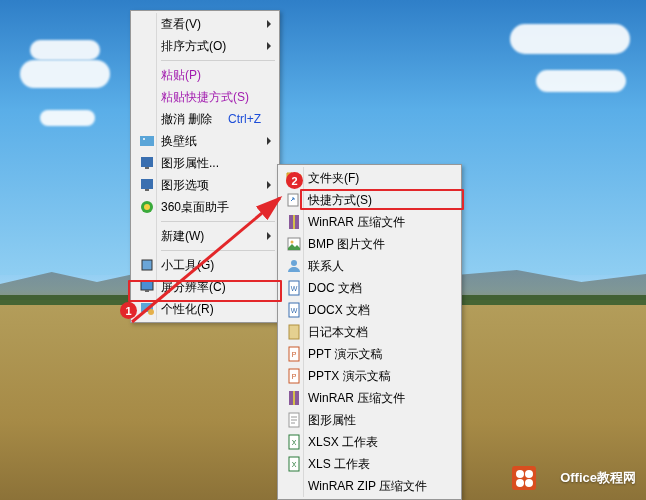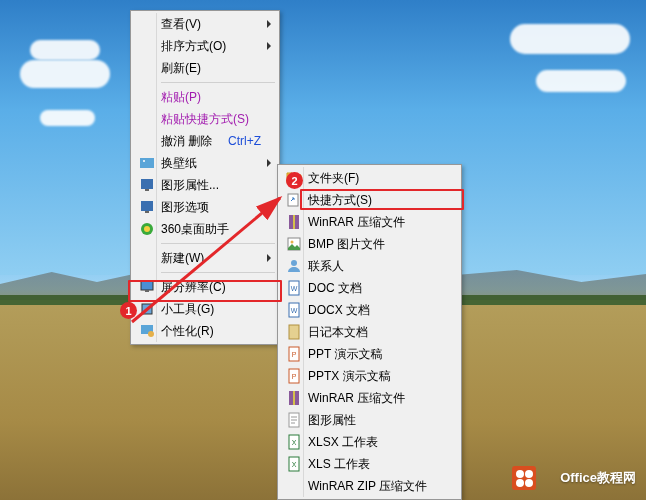--- a/index.html
+++ b/index.html
@@ -82,23 +82,20 @@
 <div class="menu menu1" id="menu1">
   <div class="gutter"></div>
 <div class="mi">
       <span>查看(V)</span>
       <span class="arrow"></span>
     </div>
     <div class="mi">
       <span>排序方式(O)</span>
       <span class="arrow"></span>
     </div>
-    <div class="mi">
-      <span>刷新(E)</span>
-    </div>
     <div class="sep"></div>
     <div class="mi disabled">
       <span>粘贴(P)</span>
     </div>
     <div class="mi disabled">
       <span>粘贴快捷方式(S)</span>
     </div>
     <div class="mi">
       <span>撤消 删除</span>
       <span class="sc">Ctrl+Z</span>
@@ -152,36 +149,36 @@
     <div class="sep"></div>
     <div class="mi">
       <span>新建(W)</span>
       <span class="arrow"></span>
     </div>
     <div class="sep"></div>
     <div class="mi">
       <span class="ic">
         <svg viewBox="0 0 16 16">
           <g class="ic-blue">
+            <rect x="3" y="3" width="10" height="10" fill="#6aa5d8" stroke="#333"></rect>
+          </g>
+        </svg>
+      </span>
+      <span>小工具(G)</span>
+    </div>
+    <div class="mi">
+      <span class="ic">
+        <svg viewBox="0 0 16 16">
+          <g class="ic-blue">
             <rect x="2" y="2" width="12" height="9" fill="#4a8fd4" stroke="#333"></rect>
             <rect x="6" y="11" width="4" height="2" fill="#666"></rect>
           </g>
         </svg>
       </span>
       <span>屏分辨率(C)</span>
-    </div>
-    <div class="mi">
-      <span class="ic">
-        <svg viewBox="0 0 16 16">
-          <g class="ic-blue">
-            <rect x="3" y="3" width="10" height="10" fill="#6aa5d8" stroke="#333"></rect>
-          </g>
-        </svg>
-      </span>
-      <span>小工具(G)</span>
     </div>
     <div class="mi">
       <span class="ic">
         <svg viewBox="0 0 16 16">
           <g class="ic-blue">
             <rect x="2" y="2" width="12" height="9" fill="#5aa5d8"></rect>
             <circle cx="12" cy="11" r="3" fill="#e5b04a"></circle>
           </g>
         </svg>
       </span>

